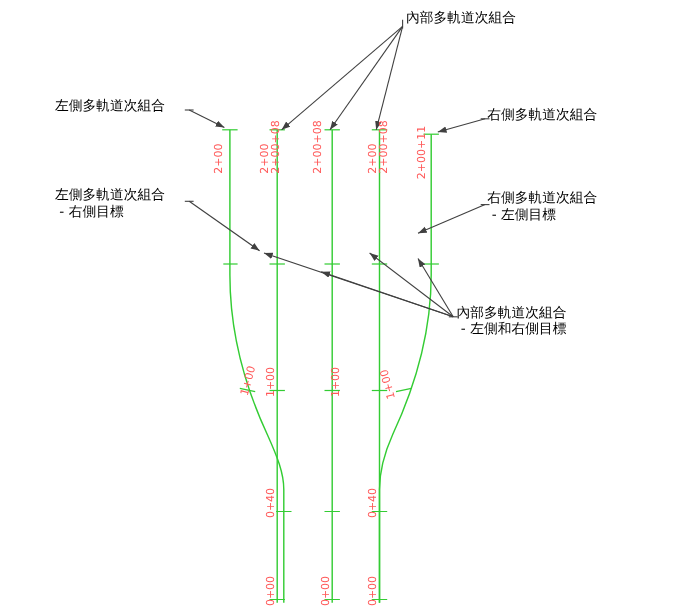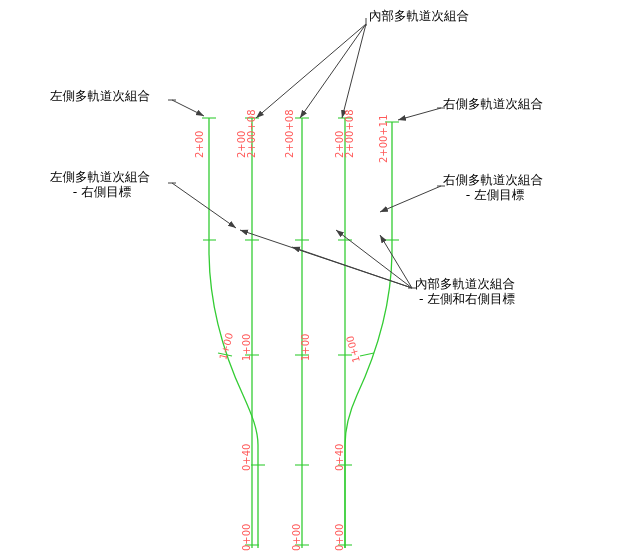--- a/index.html
+++ b/index.html
@@ -26,21 +26,20 @@
     width: 622px;
     height: 555px;
   }
   .anno {
     position: absolute;
     color: #000000;
     font-size: 12.5px;
     line-height: 15px;
     white-space: pre;
     font-family: "DejaVu Sans", sans-serif;
-    text-align: center;
   }
   .sta {
     position: absolute;
     color: #ff5a5a;
     font-size: 10px;
     font-family: "DejaVu Sans", sans-serif;
     white-space: nowrap;
     transform-origin: left bottom;
   }
   .rot {

